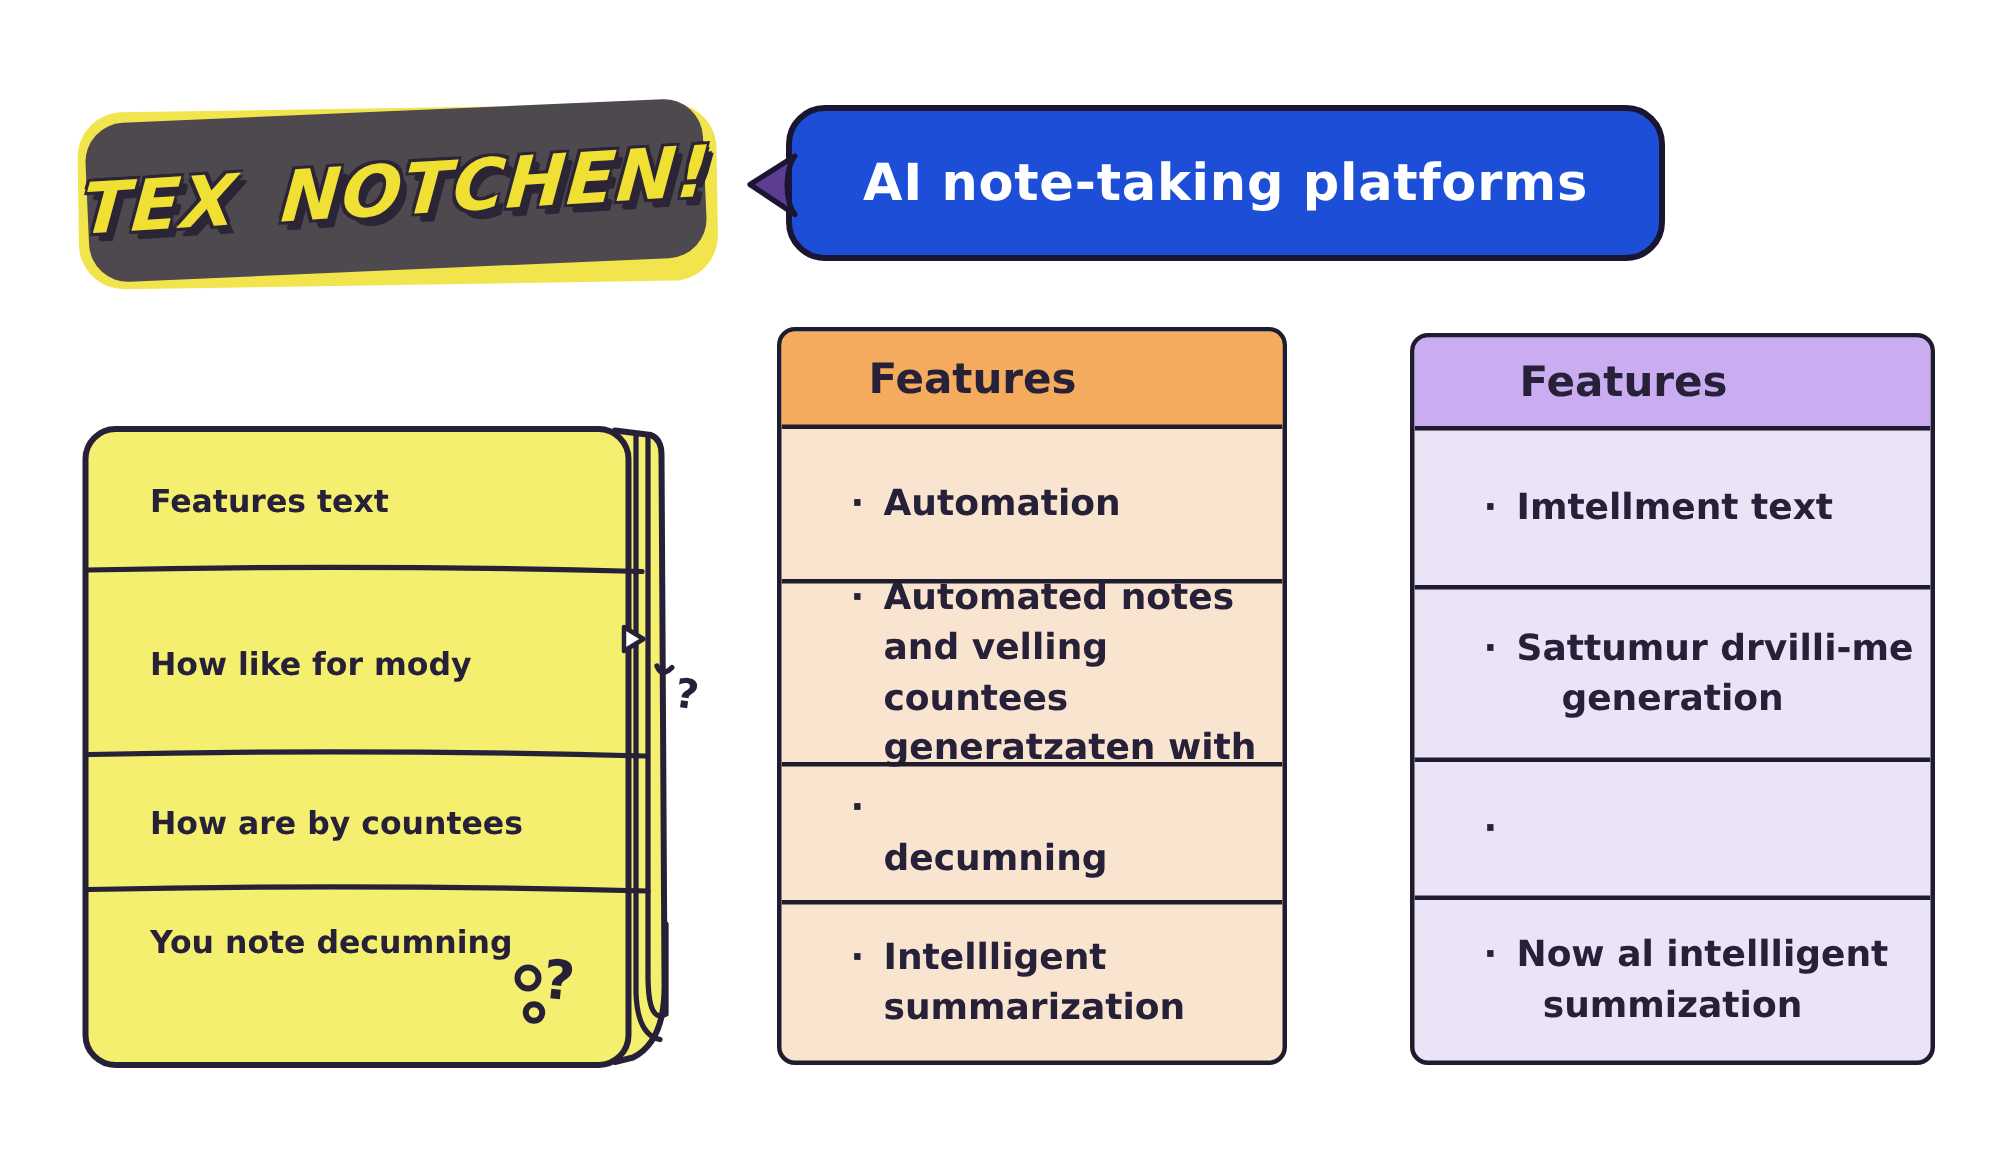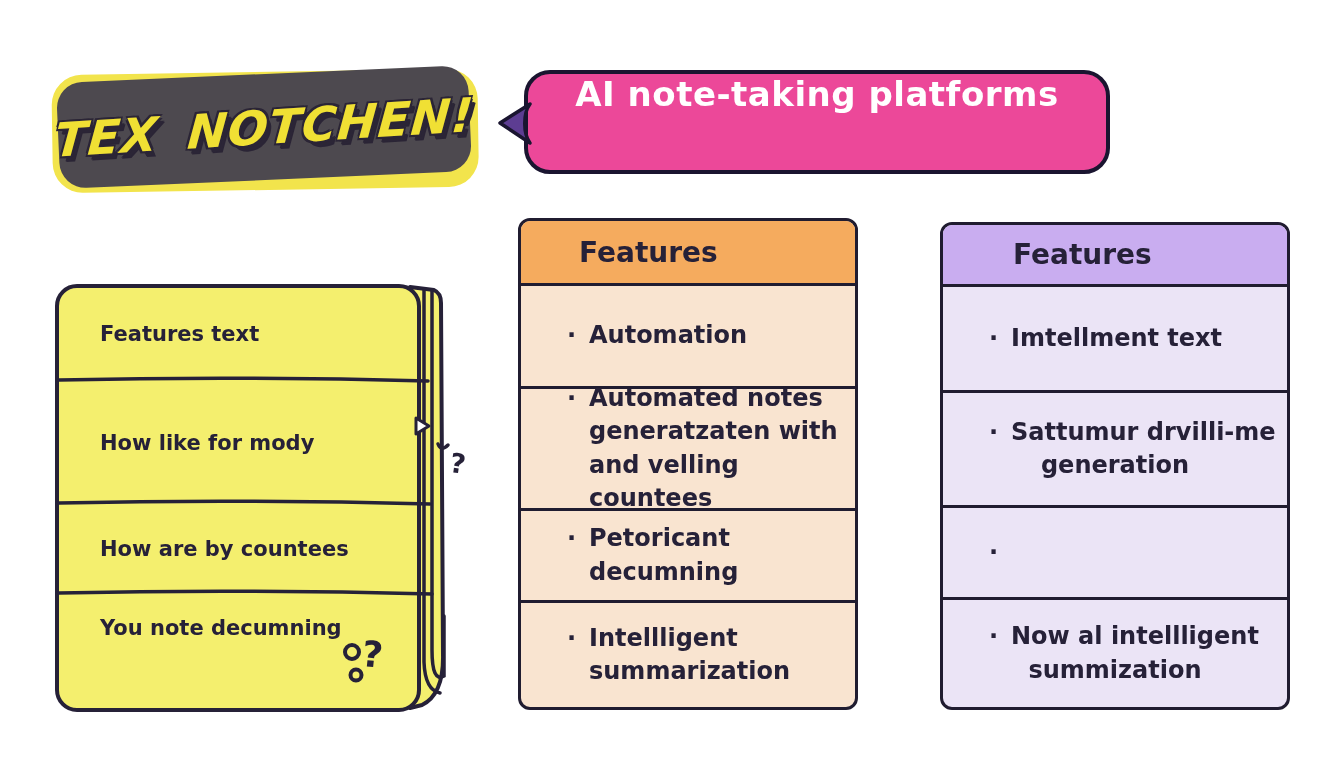--- a/index.html
+++ b/index.html
@@ -22,22 +22,22 @@
   }
   .banner .comic-text{
     font-style:italic;font-weight:900;font-size:47px;letter-spacing:1px;word-spacing:12px;
     color:#f0e034;transform:skew(-8deg) rotate(-1deg);white-space:nowrap;
     text-shadow:2px 2px 0 #2b2536,-2px 2px 0 #2b2536,2px -2px 0 #2b2536,
                 -2px -2px 0 #2b2536,4px 5px 0 #2b2536,5px 6px 0 #2b2536;
   }
   
   .bubble{
     position:absolute;left:524px;top:70px;width:578px;height:96px;
-    background:#ec4899;border:4px solid #1a1530;border-radius:26px;
-    display:flex;align-items:flex-start;justify-content:center;
+    background:#1d4ed8;border:4px solid #1a1530;border-radius:26px;
+    display:flex;align-items:center;justify-content:center;
   }
   .bubble .bubble-text{
     color:#ffffff;font-size:34px;font-weight:600;letter-spacing:.5px;white-space:nowrap;
   }
   .bubble .tail{position:absolute;left:-31px;top:26px;}
   
   .notepad{position:absolute;left:50px;top:276px;width:440px;height:450px;}
   .notepad svg{position:absolute;left:0;top:0;}
   .note-row{
     position:absolute;left:50px;width:310px;display:flex;align-items:center;
@@ -131,30 +131,29 @@
           <span class="bullet">·</span>
           <span>Automation</span>
         </div>
     </div>
     <div class="frow r2">
       <div class="fline">
           <span class="bullet">·</span>
           <span>Automated notes</span>
         </div>
       <div class="fline cont">
-          <span>generatzaten with</span>
+          <span>and velling countees</span>
         </div>
       <div class="fline cont">
-          <span>and velling countees</span>
+          <span>generatzaten with</span>
         </div>
     </div>
     <div class="frow r3">
       <div class="fline">
           <span class="bullet">·</span>
-          <span>Petoricant</span>
         </div>
       <div class="fline cont">
           <span>decumning</span>
         </div>
     </div>
     <div class="frow r4">
       <div class="fline">
           <span class="bullet">·</span>
           <span>Intellligent</span>
         </div>

